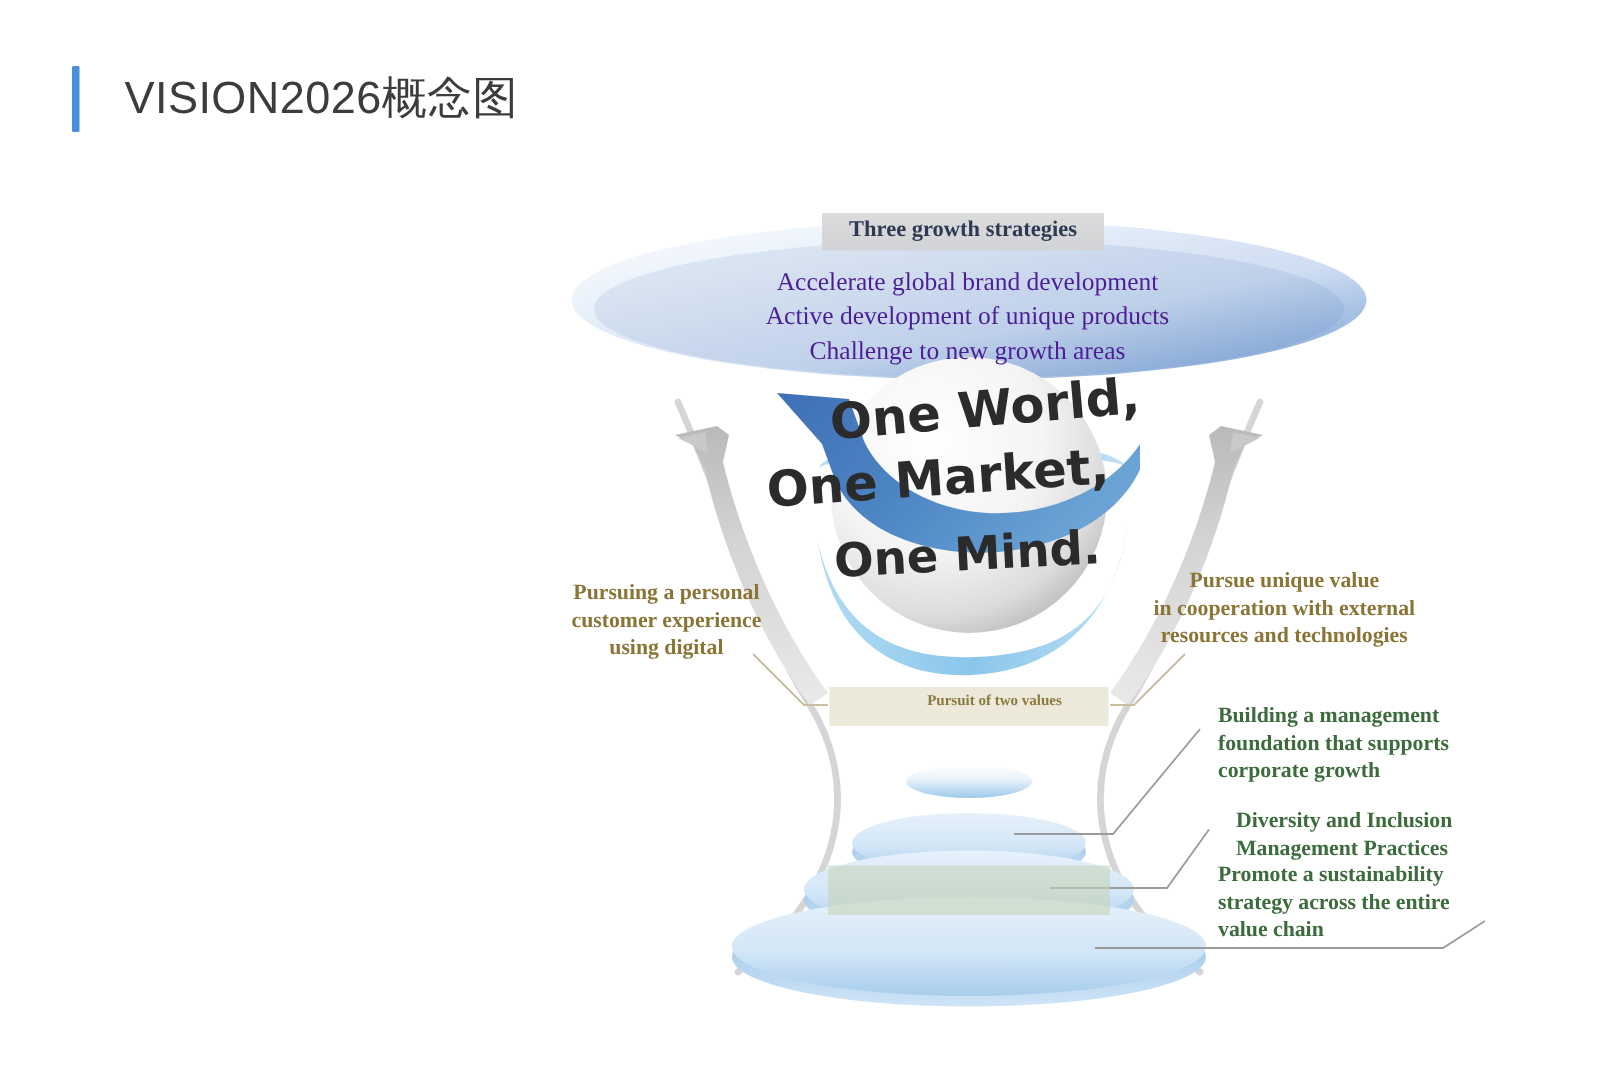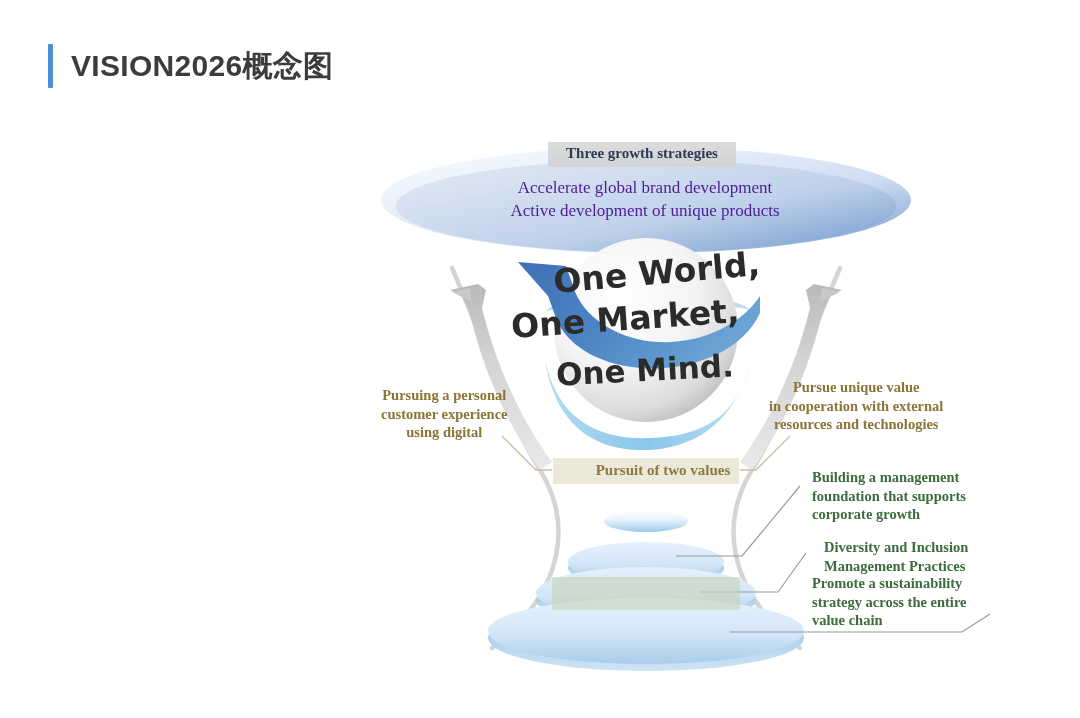--- a/index.html
+++ b/index.html
@@ -12,22 +12,22 @@
   }
   
   #title-bar{
     position:absolute;left:48px;top:44px;
     display:flex;align-items:center;gap:18px;
   }
   #title-accent{
     width:5px;height:44px;background:#4a90d9;border-radius:1px;
   }
   #title-text{
-    font-size:30px;color:#3c3c3c;font-weight:700;
-    letter-spacing:.3px;line-height:1;white-space:nowrap;
+    font-size:30px;color:#3c3c3c;font-weight:400;
+    letter-spacing:.3px;line-height:1;white-space:nowrap;margin-left:12px;
   }
 
   
   #diagram{
     position:absolute;left:0;top:0;width:1080px;height:718px;
   }
   #diagram svg{position:absolute;left:0;top:0;}
 
   
   .dgm-text{
@@ -62,21 +62,21 @@
   #globe-line-0{left:553px;top:253px;font-size:33px;transform:rotate(-5deg);}
   #globe-line-1{left:511px;top:299px;font-size:33px;transform:rotate(-4deg);}
   #globe-line-2{left:556px;top:352px;font-size:31px;transform:rotate(-3deg);}
 
   #values-chip{
     position:absolute;left:553px;top:458px;width:186px;height:26px;
     background:#ece8da;
   }
   #values-chip-label{
     position:absolute;left:553px;top:462px;width:220px;text-align:center;
-    font-size:15px;color:#8c7a3f;
+    font-size:10px;color:#8c7a3f;
   }
 
   #bases-chip{
     position:absolute;left:552px;top:577px;width:188px;height:33px;
     background:rgba(198,212,185,.62);
   }
   #bases-chip-label{
     position:absolute;left:552px;top:583px;width:188px;text-align:center;
     font-size:16px;color:#2f6b2f;
   }
@@ -244,20 +244,21 @@
       <path d="M 700,592 L 778,592 L 806,553"></path>
       <path d="M 730,632 L 962,632 L 990,614"></path>
     </g>
   </svg>
 
   <div id="strategy-chip"></div>
   <div id="strategy-chip-label" class="dgm-text">Three growth strategies</div>
 
   <div id="strategy-line-0" class="dgm-text strategy-line">Accelerate global brand development</div>
   <div id="strategy-line-1" class="dgm-text strategy-line">Active development of unique products</div>
+  <div id="strategy-line-2" class="dgm-text strategy-line">Challenge to new growth areas</div>
 
   <div id="globe-line-0">One World,</div>
   <div id="globe-line-1">One Market,</div>
   <div id="globe-line-2">One Mind.</div>
 
   <div id="values-chip"></div>
   <div id="values-chip-label" class="dgm-text">Pursuit of two values</div>
 
   <div id="note-left" class="dgm-text note-gold">Pursuing a personal
 customer experience

